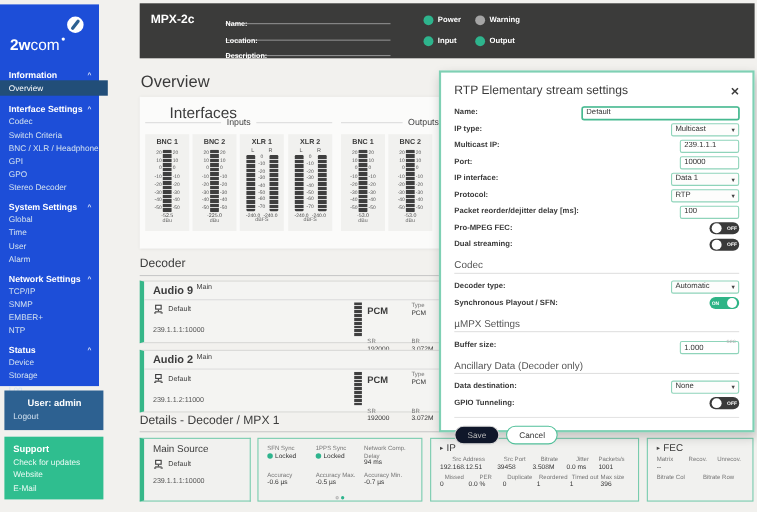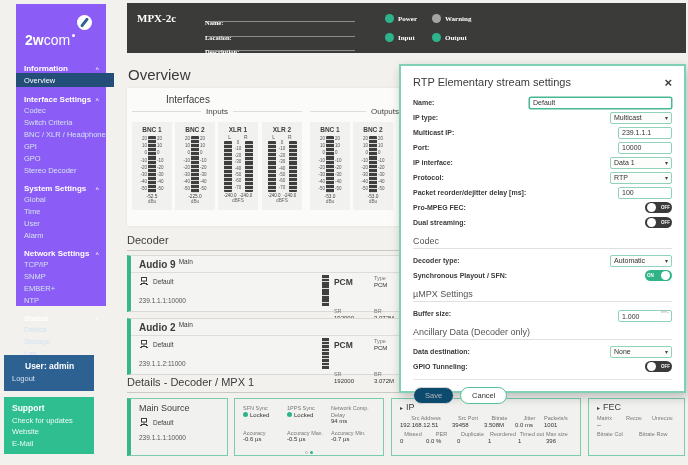--- a/index.html
+++ b/index.html
@@ -1,22 +1,22 @@
 <!DOCTYPE html>
 <html><head>
 <meta charset="utf-8">
 <style>
   * { margin:0; padding:0; box-sizing:border-box; }
   html,body { width:688px; height:465px; }
   body { position:relative; overflow:hidden; background:#f2f1ee;
          font-family:"Liberation Sans", sans-serif; color:#3c3c3c; }
 
   
-  #sidebar { position:absolute; left:16px; top:4px; width:90px; height:302px;
-             background:#8b5cf6; color:#fff; padding:6px 0 0 8px; }
+  #sidebar { position:absolute; left:0; top:4px; width:90px; height:347px;
+             background:#1d4ed8; color:#fff; padding:6px 0 0 8px; }
   .logo { position:relative; height:46px; }
   .logo-text { position:absolute; left:1px; top:22px; font-size:14px; }
   .logo-text b { font-weight:bold; }
   .logo-mark { position:absolute; left:53px; top:5px; width:15px; height:15px;
                background:#fff; border-radius:50%; }
   .logo-mark::after { content:""; position:absolute; left:6px; top:2px; width:3px;
                height:11px; background:#2d6191; transform:rotate(38deg); border-radius:2px; }
   .logo-dot { position:absolute; left:48px; top:24px; width:3px; height:3px;
                border-radius:50%; background:#fff; }
   .nav-sec { margin-top:8px; }
@@ -30,37 +30,37 @@
              background:#2d6191; color:#fff; padding:6px 8px; }
   .u-title { font-size:8.5px; font-weight:bold;padding-left:13px; }
   .u-item  { font-size:7.5px; color:#d3e2f0; margin-top:3px; }
   #support { position:absolute; left:4px; top:397px; width:90px; height:57px;
              background:#2fbe8f; color:#fff; padding:6px 8px; }
   .s-title { font-size:8.5px; font-weight:bold; }
   .s-item  { font-size:7.5px; color:#eafaf4; margin-top:2.5px; }
 
   
   #topbar { position:absolute; left:127px; top:3px; width:559px; height:50px;
-            background:#3b3b3a; color:#fff;font-family:Liberation Serif, serif; }
+            background:#3b3b3a; color:#fff; }
   .tb-model { position:absolute; left:10px; top:9px; font-size:11px; font-weight:bold; }
   .tb-fields { position:absolute; left:78px; top:8px; width:150px; }
   .tb-field { border-bottom:1px solid #8d8d8d; margin-bottom:3.5px; height:11px; }
   .tb-field label { font-size:6.5px; font-weight:bold; }
   .tb-leds { position:absolute; left:258px; top:11px; display:grid;
              grid-template-columns:47px 47px; grid-row-gap:10px; }
   .led { display:flex; align-items:center; gap:4px; font-size:7px; font-weight:bold; }
   .led-dot { width:9px; height:9px; border-radius:50%; }
   .led-dot.green { background:#2eb48d; } .led-dot.gray { background:#a5a5a5; }
 
   
   .page-title { position:absolute; left:128px; top:66px; font-size:15px; color:#3a3a3a; }
 
   #interfaces { position:absolute; left:127px; top:88px; width:557px; height:138px;
                 background:#fbfbfa; box-shadow:0 0 3px rgba(0,0,0,.08); }
-  .if-title { position:absolute; left:20px; top:6px; font-size:10px;padding-left:19px; }
+  .if-title { position:absolute; left:8px; top:6px; font-size:14px;padding-left:19px; }
   .grp { position:absolute; top:19px; display:flex; align-items:center; font-size:8px; color:#444; }
   .grp::before,.grp::after { content:""; flex:1; height:1px; background:#ddd; }
   .grp span { margin:0 5px; }
   .grp.inputs { left:5px; width:170px; } .grp.outputs { left:183px; width:150px; }
   .meter-card { position:absolute; top:34px; width:40px; height:88px; background:#f1f1ef; }
   .m-name { font-size:6.5px; font-weight:bold; text-align:center; margin-top:4px; }
   .m-body { display:flex; justify-content:center; margin-top:2px; height:58px; }
   .m-scale { font-size:4.5px; line-height:7.2px; color:#555; white-space:pre-line; width:11px; }
   .m-scale.r { text-align:right; padding-right:1px; }
   .m-scale.l { text-align:left; padding-left:1px; }
@@ -131,21 +131,21 @@
   .chev { font-size:6px; color:#444; }
   .toggle { width:27px; height:11px; border-radius:6px; display:flex; align-items:center;
             justify-content:space-between; padding:1px 2px; }
   .toggle.off { background:#3a3a3a; } .toggle.on { background:#2eb486; }
   .knob { width:9px; height:9px; background:#fff; border-radius:50%; }
   .tl { font-size:4.5px; color:#fff; font-weight:bold; }
   .mheader { font-size:9px; color:#555; border-bottom:1px solid #e0e0e0;
              padding-bottom:2px; margin:6px 0 4px; }
   .md-foot { border-top:1px solid #e4e4e4; margin-top:5px; padding-top:7px; display:flex; gap:6px; }
   .btn { font-size:7.5px; padding:3px 11px; border-radius:9px; }
-  .btn.save { border:1px solid #d4d4d4; color:#b9b9b9; background:#0c4a6e; }
+  .btn.save { border:1px solid #d4d4d4; color:#b9b9b9; background:#0f172a; }
   .btn.cancel { border:1px solid #52c09a; color:#333; background:#fff; }
 </style>
 </head>
 <body>
 
 <div id="sidebar">
   <div class="logo">
     <div class="logo-mark"></div>
     <div class="logo-dot"></div>
     <div class="logo-text"><b>2w</b><span>com</span></div>

